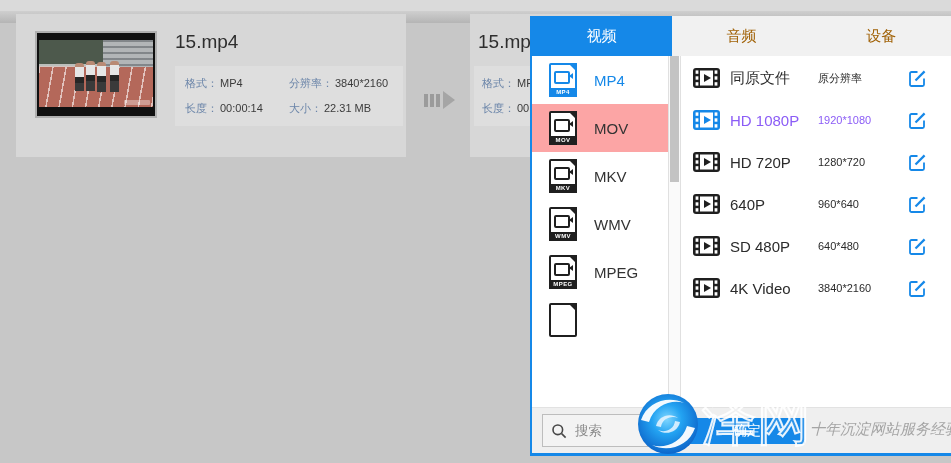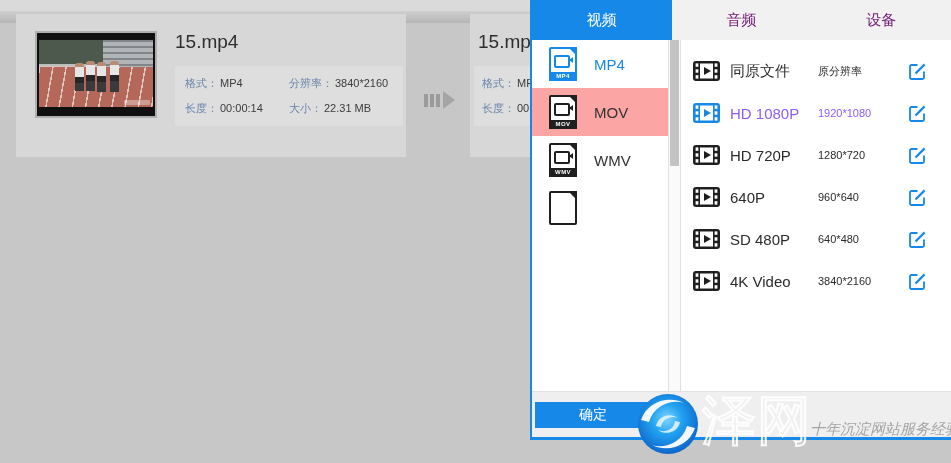--- a/index.html
+++ b/index.html
@@ -47,47 +47,47 @@
     font-size:11px;white-space:nowrap;width:228px;
   }
   .card2 .meta-box{grid-template-columns:auto;width:120px;margin-left:-4px;padding-left:8px}
   .meta-label{color:#6b85a9}
   .meta-value{color:#3b3b3b;margin-left:2px}
   .convert-arrow{position:absolute;left:424px;top:91px;display:flex;align-items:center}
   .convert-arrow .bar{width:4px;height:13px;background:#9b9b9b;margin-right:2px}
   .convert-arrow .tri{width:0;height:0;border-left:12px solid #a5a5a5;border-top:9px solid transparent;border-bottom:9px solid transparent;margin-left:1px}
   
   .popup{
-    position:absolute;left:530px;top:0;width:421px;height:440px;background:#fff;
+    position:absolute;left:530px;top:16px;width:421px;height:440px;background:#fff;
     border-left:2px solid #1588e8;border-bottom:3px solid #1588e8;box-sizing:border-box;
     display:flex;flex-direction:column;z-index:10;
   }
   .tabbar{height:40px;display:flex;background:#f1f1f1;flex:0 0 auto}
-  .tab{flex:1;line-height:40px;text-align:center;font-size:15px;color:#701a75;cursor:pointer}
+  .tab{flex:1;line-height:40px;text-align:center;font-size:15px;color:#a16207;cursor:pointer}
   .tab.active{background:#1588e8;color:#fff}
   .popup-body{flex:1;display:flex;min-height:0}
   .format-col{width:136px;overflow:hidden;flex:0 0 auto}
   .format-row{height:48px;display:flex;align-items:center;padding-left:17px;box-sizing:border-box}
   .format-row.hover{background:#fca5a5}
   .format-label{font-size:15px;color:#333;margin-left:17px}
   .format-row.selected .format-label{color:#1588e8}
   .doc-icon{position:relative;width:28px;height:34px;background:#fff;border:2px solid #1f1f1f;border-radius:2px;box-sizing:border-box;flex:0 0 auto}
   .doc-fold{position:absolute;top:-2px;right:-2px;width:0;height:0;border-left:9px solid transparent;border-top:9px solid #1f1f1f}
   .doc-cam{position:absolute;left:3px;top:6px;width:12px;height:9px;border:2px solid #1f1f1f;border-radius:2px}
   .doc-cam::after{content:"";position:absolute;right:-5px;top:0;border-top:3px solid transparent;border-bottom:3px solid transparent;border-right:4px solid #1f1f1f}
   .doc-band{position:absolute;left:-2px;right:-2px;bottom:-2px;height:9px;background:#1f1f1f;color:#fff;
     font-size:6px;font-weight:bold;line-height:9px;text-align:center;letter-spacing:.4px}
   .doc-icon.blue{border-color:#1588e8}
   .doc-icon.blue .doc-fold{border-top-color:#1588e8}
   .doc-icon.blue .doc-cam{border-color:#1588e8}
   .doc-icon.blue .doc-cam::after{border-right-color:#1588e8}
   .doc-icon.blue .doc-band{background:#1588e8}
   .vscrollbar{width:13px;background:#fafafa;border-left:1px solid #e0e0e0;border-right:1px solid #e0e0e0;position:relative;box-sizing:border-box;flex:0 0 auto}
   .vthumb{position:absolute;left:1px;right:1px;top:0;height:126px;background:#c3c3c3}
-  .quality-col{flex:1;padding-top:10px;min-width:0}
+  .quality-col{flex:1;padding-top:1px;min-width:0}
   .quality-row{height:42px;display:flex;align-items:center;padding:0 24px 0 12px;box-sizing:border-box;color:#2b2b2b}
   .quality-row .film-icon{color:#1f1f1f;flex:0 0 auto}
   .quality-row.selected{color:#8b5cf6}
   .quality-row.selected .film-icon{color:#1588e8}
   .q-name{font-size:15px;margin-left:10px;width:88px;flex:0 0 auto}
   .q-res{font-size:11px;flex:1}
   .edit-icon{flex:0 0 auto;cursor:pointer}
   .bottombar{height:45px;flex:0 0 auto;background:#efefef;border-top:1px solid #e2e2e2;display:flex;align-items:center}
   .searchbox{
     margin-left:10px;width:144px;height:33px;background:#f3f3f3;border:1px solid #bdbdbd;
@@ -178,23 +178,39 @@
             <span class="doc-fold"></span>
             <span class="doc-cam"></span>
             <span class="doc-band">MOV</span>
           </span>
         <span class="format-label">MOV</span>
       </div>
       <div class="format-row">
         <span class="doc-icon">
             <span class="doc-fold"></span>
             <span class="doc-cam"></span>
+            <span class="doc-band">MKV</span>
+          </span>
+        <span class="format-label">MKV</span>
+      </div>
+      <div class="format-row">
+        <span class="doc-icon">
+            <span class="doc-fold"></span>
+            <span class="doc-cam"></span>
             <span class="doc-band">WMV</span>
           </span>
         <span class="format-label">WMV</span>
+      </div>
+      <div class="format-row">
+        <span class="doc-icon">
+            <span class="doc-fold"></span>
+            <span class="doc-cam"></span>
+            <span class="doc-band">MPEG</span>
+          </span>
+        <span class="format-label">MPEG</span>
       </div>
       <div class="format-row">
         <span class="doc-icon">
             <span class="doc-fold"></span>
           </span>
         <span class="format-label"></span>
       </div>
     </div>
     <div class="vscrollbar">
       <div class="vthumb"></div>
@@ -310,20 +326,27 @@
         <span class="q-name">4K Video</span>
         <span class="q-res">3840*2160</span>
         <svg class="edit-icon" width="19" height="19" viewBox="0 0 19 19" fill="none" stroke="#1588e8" stroke-width="1.8">
             <path d="M16 9.5 v6 a1.5 1.5 0 0 1 -1.5 1.5 h-11 a1.5 1.5 0 0 1 -1.5 -1.5 v-11 a1.5 1.5 0 0 1 1.5 -1.5 H9.5"></path>
             <path d="M7.5 11.5 L16.6 2.4" stroke-width="2.2"></path>
           </svg>
       </div>
     </div>
   </div>
   <div class="bottombar">
+    <div class="searchbox">
+      <svg width="16" height="16" viewBox="0 0 16 16" fill="none" stroke="#474747" stroke-width="1.6">
+          <circle cx="6.8" cy="6.8" r="4.8"></circle>
+          <line x1="10.6" y1="10.6" x2="14.6" y2="14.6"></line>
+        </svg>
+      <input type="text" placeholder="搜索" style="">
+    </div>
     <button class="confirm">确定</button>
   </div>
 </div>
 
 <div class="watermark">
   <svg class="wm-logo" width="64" height="64" viewBox="0 0 64 64">
     <defs>
       <radialGradient id="wmg" cx="48%" cy="42%" r="62%">
         <stop offset="0%" stop-color="#7fd6ff"></stop>
         <stop offset="40%" stop-color="#23a3f2"></stop>

